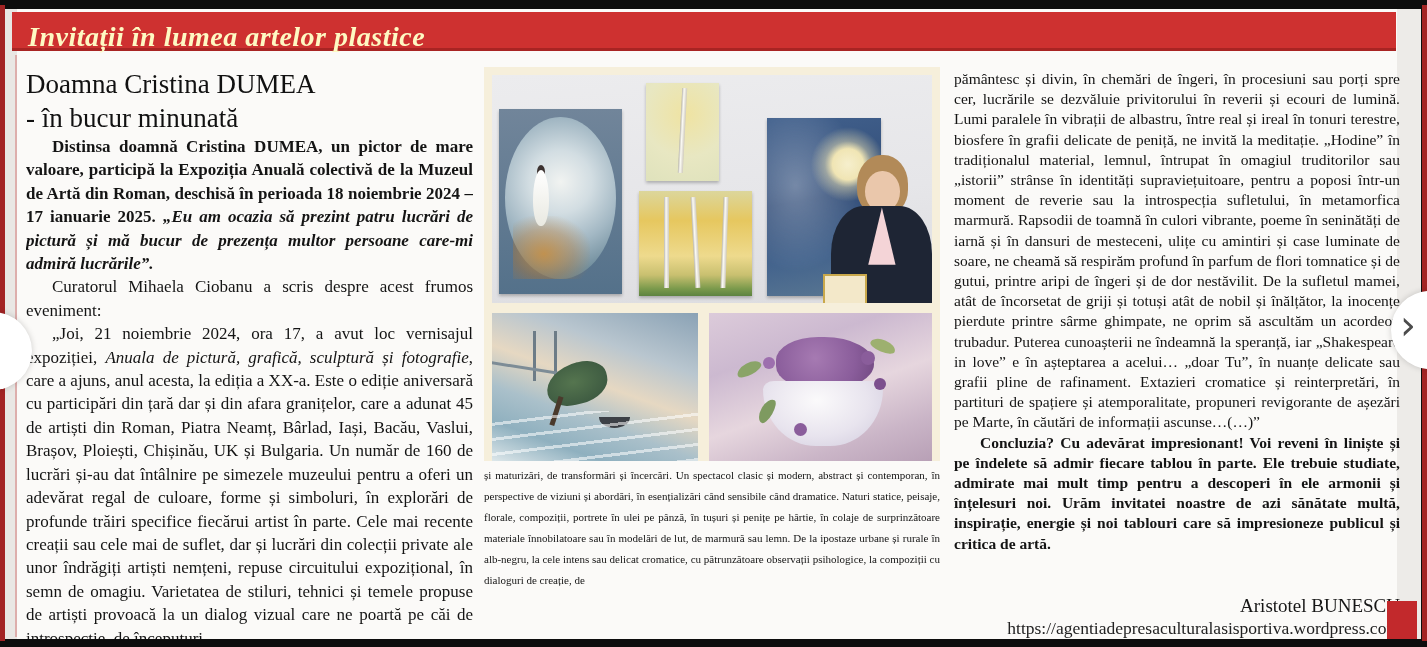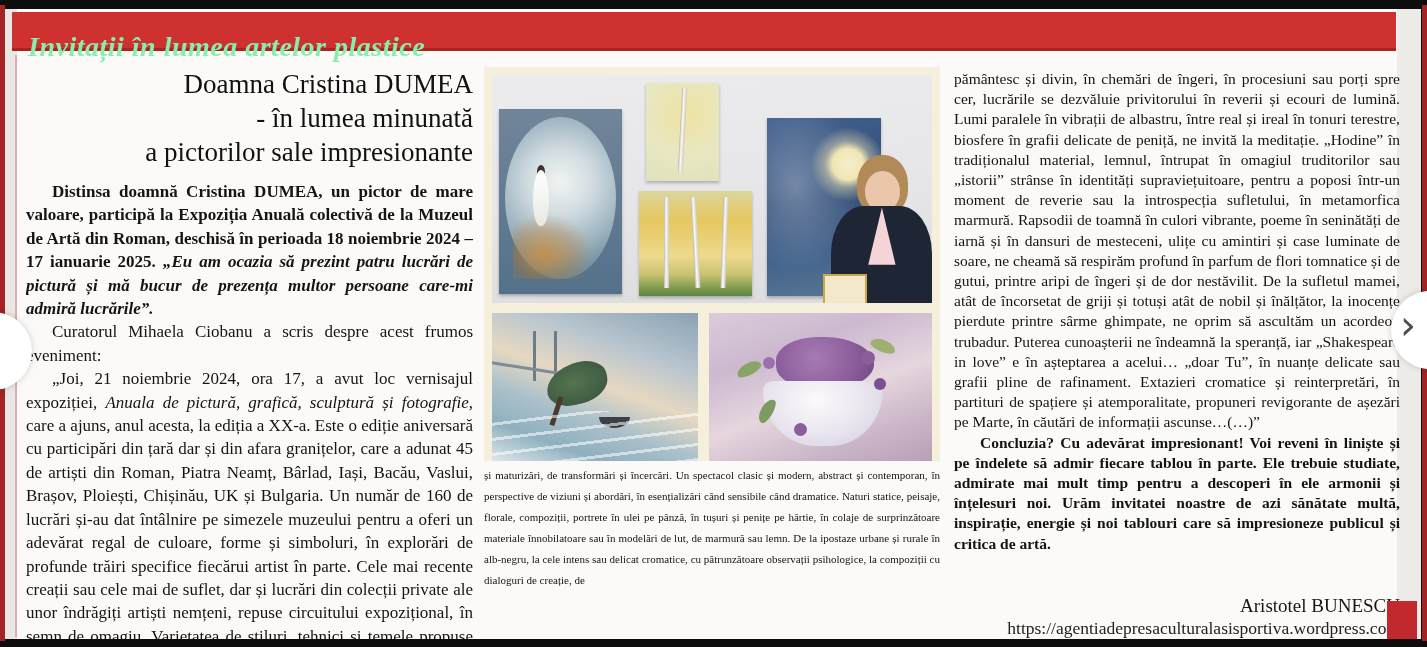--- a/index.html
+++ b/index.html
@@ -14,31 +14,31 @@
 
   
   .page { position:absolute; left:5px; top:9px; width:1416px; height:630px;
           background:#fbfaf8; overflow:hidden; }
   .gutter-l { position:absolute; left:0; top:0; width:12px; height:100%; background:#e9e7e4; }
   .gutter-r { position:absolute; right:0; top:0; width:24px; height:100%; background:#edebe8; }
   .rule-left { position:absolute; left:10px; top:46px; width:2px; height:582px; background:rgba(200,70,70,.35); }
 
   .banner { position:absolute; left:7px; top:3px; width:1384px; height:39px;
             background:#ce3130; border-bottom:3px solid #a82423; }
-  .banner span { display:block; padding:19px 0 0 16px; color:#86efac;
+  .banner span { display:block; padding:9px 0 0 16px; color:#fef9c3;
                  font-style:italic; font-weight:bold; font-size:28px; letter-spacing:.5px; }
 
   .col { position:absolute; text-align:justify; color:#141414; }
   .col p { text-align:justify; }
   .indent { text-indent:26px; }
 
   .left-col   { left:21px;  top:58px;  width:447px; height:572px; overflow:hidden;
                 font-size:17px; line-height:23.4px; }
-  .headline { text-align:right; font-size:27px; line-height:34px; font-weight:normal;
-              margin-bottom:11px; color:#111; }
+  .headline { text-align:left; font-size:27px; line-height:34px; font-weight:normal;
+              margin-bottom:0; color:#111; }
   .p-bold { font-weight:bold; }
   .p-bold .q { font-style:italic; }
 
   .mid-text   { left:479px; top:456px; width:456px; height:172px; overflow:hidden;
                 font-size:11px; line-height:21px; }
   .right-col  { left:949px; top:60px;  width:446px; height:522px; overflow:hidden;
                 font-size:15.5px; line-height:20.2px; }
   .conclusion { font-weight:bold; }
 
   .signature { position:absolute; left:949px; top:586px; width:446px; text-align:right; }
@@ -152,22 +152,21 @@
     <div class="gutter-r"></div>
     <div class="rule-left"></div>
 
     <div class="banner">
       <span>Invitații în lumea artelor plastice</span>
     </div>
 
     <div class="col left-col">
       <h1 class="headline">
         <span>Doamna Cristina DUMEA</span><br>
-        <span>- în lumea minunată</span><br>
-        <span>a pictorilor sale impresionante</span>
+        <span>- în bucur minunată</span><br>
       </h1>
       <p class="indent p-bold"><span>Distinsa doamnă Cristina DUMEA, un pictor de mare valoare, participă la Expoziția Anuală colectivă de la Muzeul de Artă din Roman, deschisă în perioada 18 noiembrie 2024 – 17 ianuarie 2025. </span><span class="q">„Eu am ocazia să prezint patru lucrări de pictură și mă bucur de prezența multor persoane care-mi admiră lucrările”.</span></p>
       <p class="indent">Curatorul Mihaela Ciobanu a scris despre acest frumos eveniment:</p>
       <p class="indent"><span>„Joi, 21 noiembrie 2024, ora 17, a avut loc vernisajul expoziției, </span><i>Anuala de pictură, grafică, sculptură și fotografie</i><span>, care a ajuns, anul acesta, la ediția a XX-a. Este o ediție aniversară cu participări din țară dar și din afara granițelor, care a adunat 45 de artiști din Roman, Piatra Neamț, Bârlad, Iași, Bacău, Vaslui, Brașov, Ploiești, Chișinău, UK și Bulgaria. Un număr de 160 de lucrări și-au dat întâlnire pe simezele muzeului pentru a oferi un adevărat regal de culoare, forme și simboluri, în explorări de profunde trăiri specifice fiecărui artist în parte. Cele mai recente creații sau cele mai de suflet, dar și lucrări din colecții private ale unor îndrăgiți artiști nemțeni, repuse circuitului expozițional, în semn de omagiu. Varietatea de stiluri, tehnici și temele propuse de artiști provoacă la un dialog vizual care ne poartă pe căi de introspecție, de începuturi</span></p>
     </div>
 
     <div class="media">
       <div class="wall photo" title="Cristina Dumea lângă lucrările sale expuse">
         <div class="painting pt-sphere">
           <div class="sphere"></div>

